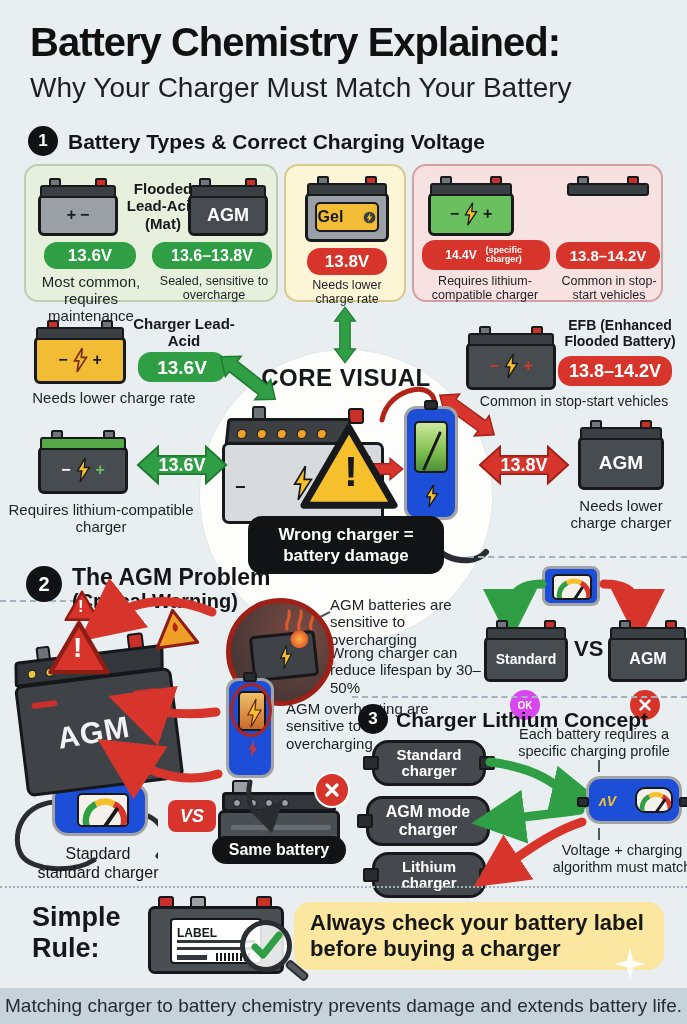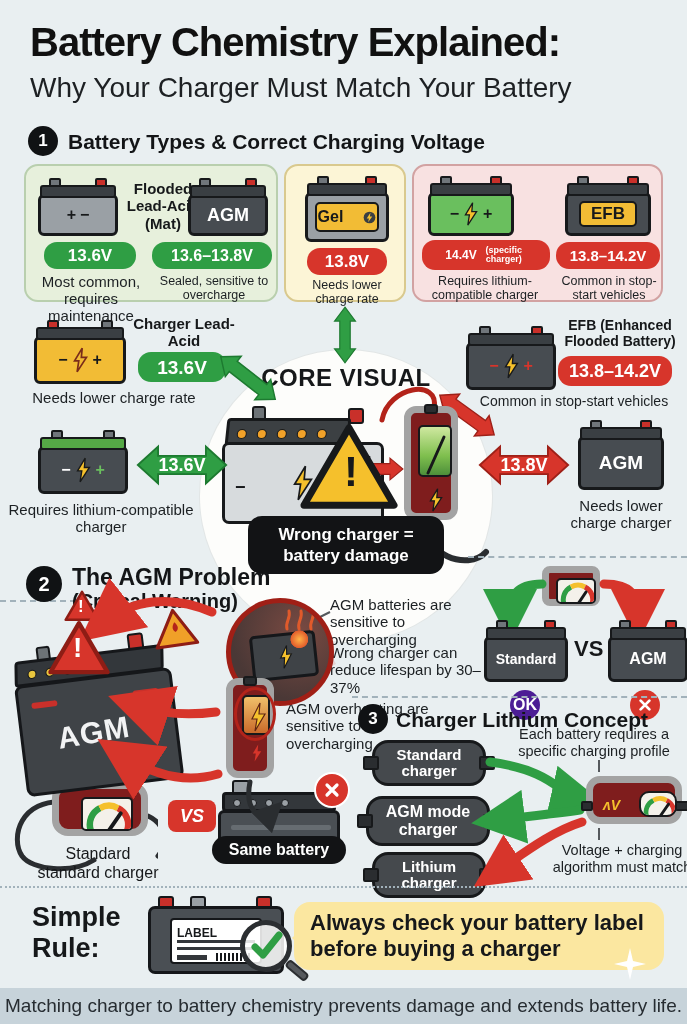--- a/index.html
+++ b/index.html
@@ -52,21 +52,21 @@
   .bat .bod.yellow { background:#f2bc35; color:#17191b; }
   .bat .bod.green { background:#6abf5e; color:#17191b; }
   .bat .mark { font-weight:bold; font-size:16px; line-height:1; }
   .bat .name { font-weight:bold; }
   .plate { border:2px solid #17191b; border-radius:5px; font-weight:bold;
            display:flex; align-items:center; justify-content:center; gap:20px; }
 
   svg.bolt { display:block; }
 
   
-  .charger { position:absolute; background:#7f1d1d; border:7px solid #a3a3a3; border-radius:12px; }
+  .charger { position:absolute; background:#1d4ed8; border:3px solid #a3a3a3; border-radius:12px; }
   .charger .nub { position:absolute; top:-9px; left:50%; transform:translateX(-50%);
                   width:14px; height:10px; background:#2a2d30; border:2px solid #17191b; border-radius:3px; }
   .screen { position:absolute; border:2px solid #17191b; border-radius:5px; overflow:hidden; }
   .screen.greeny { background:linear-gradient(180deg,#cfe8a0 0%,#7fbf4e 60%,#4d8f3a 100%); }
   .screen.amber { background:linear-gradient(180deg,#f0c06a,#c96a2a); }
 
   .charger-pill { background:#45494d; border:3px solid #17191b; border-radius:16px;
                   color:#fff; font-weight:bold; display:flex; align-items:center;
                   justify-content:center; text-align:center; line-height:1.1; }
   .charger-pill:before, .charger-pill:after { content:""; position:absolute; top:50%;
@@ -153,25 +153,20 @@
         <svg class="bolt" width="16" height="26" viewBox="0 0 20 30">
           <path d="M12 1 L3 16 h5 L6 29 L17 12 h-6 Z" fill="#f5c02c" stroke="#17191b" stroke-width="1.6"></path>
         </svg>
         <span class="mark">+</span>
       </div>
     </div>
     <div class="bat" style="left:151px;top:10px;width:86px;height:60px;">
       <i class="tml l"></i>
         <i class="tml r red"></i>
         <b class="lid"></b>
-      <div class="bod dark">
-        <div class="plate" style="width:58px;height:26px;background:#f2bc35;color:#17191b;font-size:17px;">
-          <span>EFB</span>
-        </div>
-      </div>
     </div>
     <div class="abs pill red" style="left:8px;top:74px;width:128px;height:30px;gap:4px;">
       <span style="font-size:12px;">14.4V</span>
       <span style="font-size:9px;width:46px;line-height:1.05;">(specific charger)</span>
     </div>
     <div class="abs pill red" style="left:142px;top:76px;width:104px;height:27px;font-size:15px;">13.8–14.2V</div>
     <div class="abs cap-txt" style="left:2px;top:108px;width:138px;font-size:12.5px;">Requires lithium-compatible charger</div>
     <div class="abs cap-txt" style="left:142px;top:108px;width:106px;font-size:12.5px;">Common in stop-start vehicles</div>
   </div>
 
@@ -377,21 +372,21 @@
       <i style="position:absolute;left:46px;top:7px;width:9px;height:9px;border-radius:50%;background:#e9c63e;border:1.5px solid #15171a;"></i>
     </div>
     <div class="abs" style="left:0;top:38px;width:158px;height:112px;background:#3f4347;border:3px solid #15171a;border-radius:8px;">
       <span class="abs b" style="left:34px;top:36px;font-size:30px;color:#f2f3f4;letter-spacing:1px;transform:rotate(-3deg);">AGM</span>
       <i class="abs" style="left:12px;top:16px;width:26px;height:6px;background:#c9302a;border-radius:3px;"></i>
       <i class="abs" style="right:12px;top:16px;width:26px;height:6px;background:#c9302a;border-radius:3px;"></i>
     </div>
   </div>
 
   <div class="abs note" style="left:330px;top:596px;width:160px;font-size:15px;">AGM batteries are sensitive to overcharging</div>
-  <div class="abs note" style="left:330px;top:644px;width:172px;font-size:15px;">Wrong charger can reduce lifespan by 30–37%</div>
+  <div class="abs note" style="left:330px;top:644px;width:172px;font-size:15px;">Wrong charger can reduce lifespan by 30–50%</div>
 
   <div class="charger" style="left:226px;top:678px;width:48px;height:100px;z-index:4;">
     <i class="nub"></i>
     <div class="screen amber" style="left:9px;top:10px;width:28px;height:40px;">
       <svg width="28" height="40" viewBox="0 0 28 40">
           <path d="M16 6 L8 22 h5 L11 34 L21 17 h-6 Z" fill="#f5c02c" stroke="#5e2413" stroke-width="1.2"></path>
         </svg>
     </div>
     <i class="abs" style="left:1px;top:2px;width:42px;height:54px;border:3px solid #b3231a;border-radius:50%;"></i>
     <svg class="abs" style="left:18px;top:58px;" width="12px" height="20" viewBox="0 0 20 30">
@@ -478,21 +473,21 @@
   </div>
   <div class="abs b" style="left:574px;top:636px;font-size:22px;">VS</div>
   <div class="bat" style="left:608px;top:620px;width:80px;height:62px;">
     <i class="tml l"></i>
       <i class="tml r red"></i>
       <b class="lid"></b>
     <div class="bod dark">
         <span class="name" style="font-size:16px;">AGM</span>
       </div>
   </div>
-  <div class="abs okx" style="left:510px;top:690px;width:30px;height:30px;background:#4c1d95;font-size:16px;">OK</div>
+  <div class="abs okx" style="left:510px;top:690px;width:30px;height:30px;background:#d946ef;font-size:10px;">OK</div>
   <div class="abs okx" style="left:630px;top:690px;width:30px;height:30px;background:#d7352b;">
     <svg width="14" height="14" viewBox="0 0 16 16">
         <path d="M3 3 L13 13 M13 3 L3 13" stroke="#fff" stroke-width="3.2" stroke-linecap="round"></path>
       </svg>
   </div>
 
   <div class="abs dash" style="left:352px;top:696px;width:335px;"></div>
   <div class="abs badge" style="left:358px;top:704px;width:30px;height:30px;font-size:17px;">3</div>
   <div class="abs sec-head" style="left:396px;top:708px;font-size:21px;">Charger Lithium Concept</div>
 

